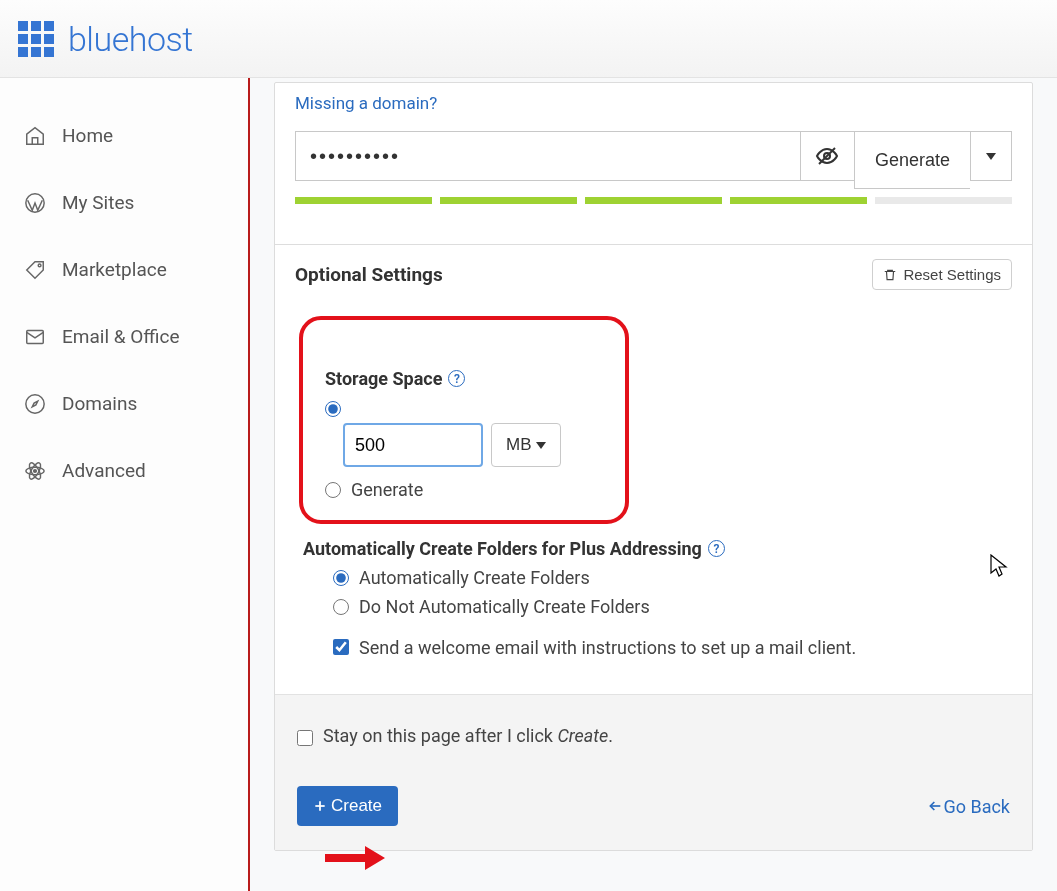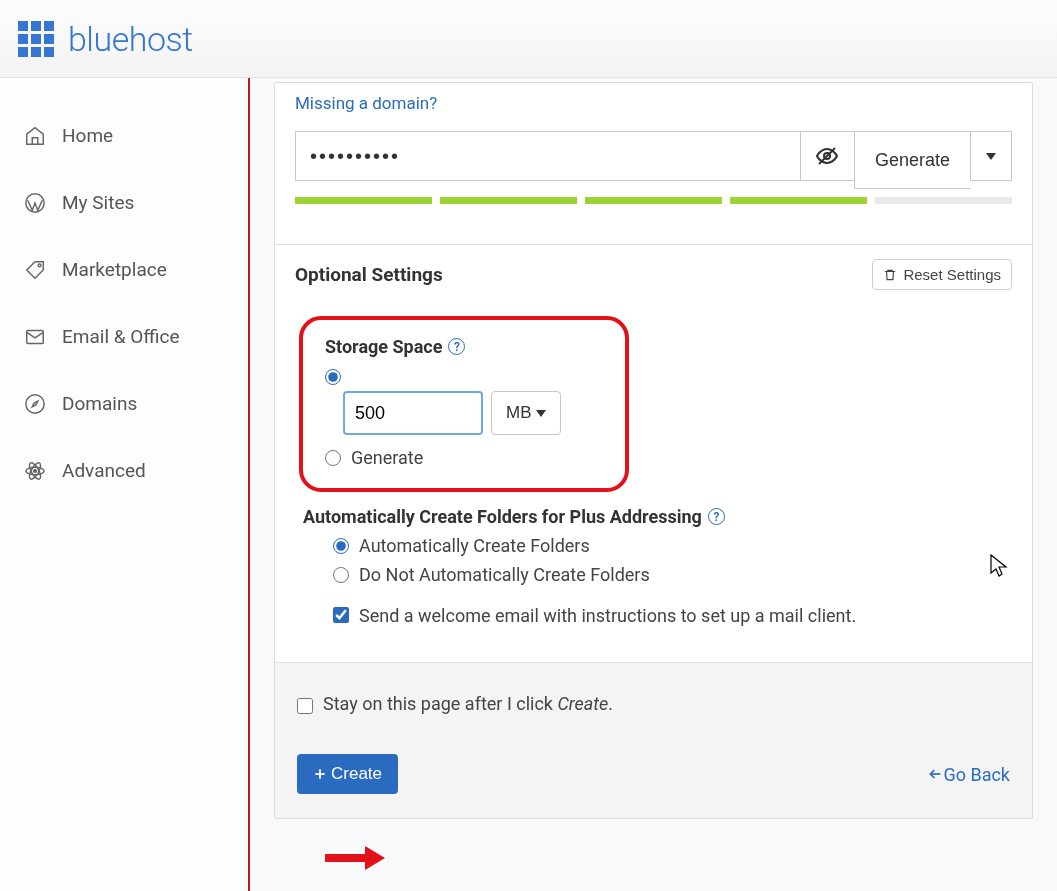--- a/index.html
+++ b/index.html
@@ -117,21 +117,21 @@
     border: 1px solid #cfcfcf;
     background: #fff;
     border-radius: 4px;
     padding: 6px 10px;
     font-size: 15px;
     color: #444;
     display: flex; align-items: center; gap: 6px;
     cursor: pointer;
   }
   .field-block { padding: 8px 28px 14px 28px; }
-  .field-label { font-weight: 700; font-size: 18px; color: #333; display: flex; align-items: center; gap: 6px; }
+  .field-label { font-weight: 700; font-size: 18px; color: #333; display: flex; align-items: center; gap: 6px; margin-top: 32px; }
   .help-icon {
     width: 17px; height: 17px; border: 1.5px solid #2a6bbf; border-radius: 50%;
     display: inline-flex; align-items: center; justify-content: center;
     color: #2a6bbf; font-size: 12px; font-weight: 600;
   }
   .storage-highlight {
     border: 4px solid #e3111a;
     border-radius: 22px;
     padding: 16px 22px 20px 22px;
     margin: 4px 0 14px -4px;

